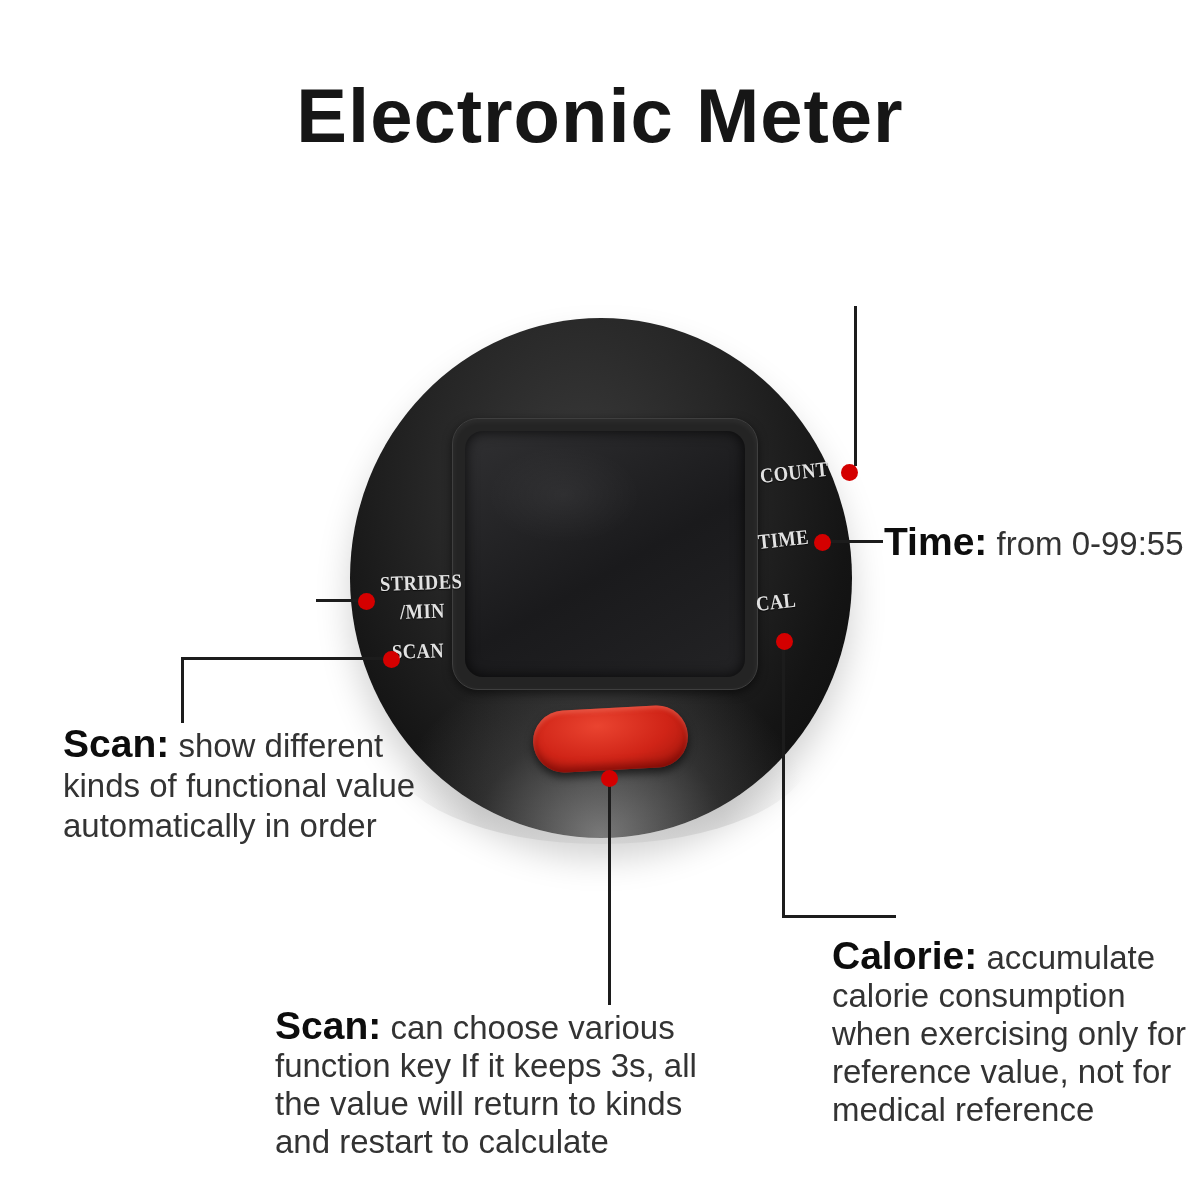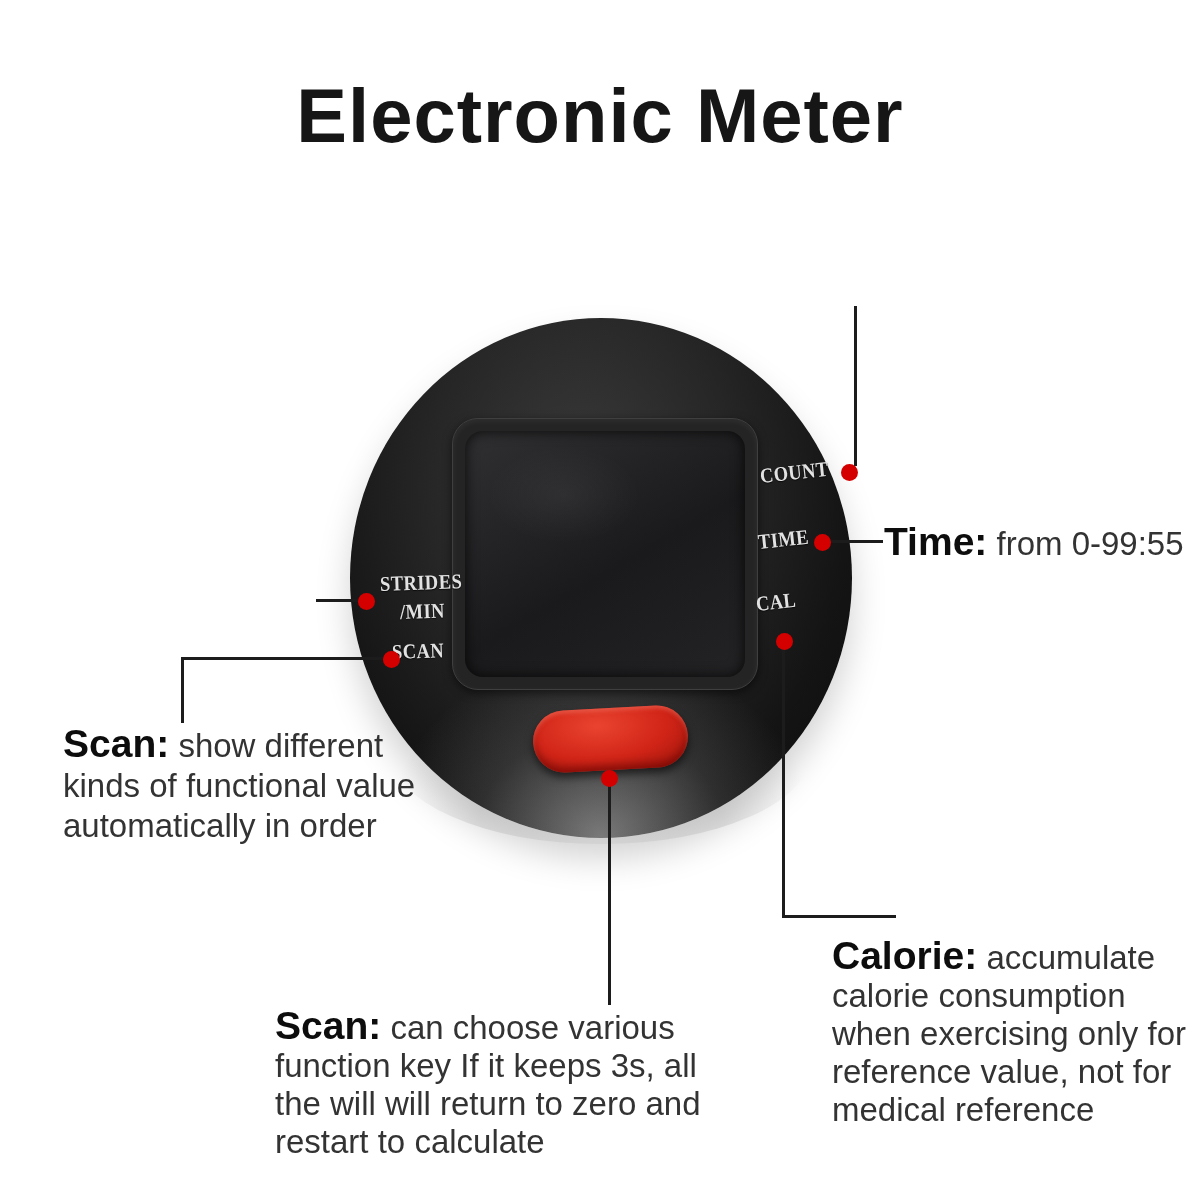--- a/index.html
+++ b/index.html
@@ -170,21 +170,21 @@
   <div class="ann ann-strides" style="left:55px; top:470px;">
   </div>
 
   <div class="ann ann-scan" style="left:30px; top:724px; width:375px;">
     <span class="ann-label">Scan:</span>
     <span class="ann-text">show different kinds of functional value automatically in order</span>
   </div>
 
   <div class="ann ann-mode" style="left:275px; top:1006px; width:440px;">
     <span class="ann-label">Scan:</span>
-    <span class="ann-text">can choose various function key If it keeps 3s, all the will will return to zero and restart to calculate</span>
+    <span class="ann-text">can choose various function key If it keeps 3s, all the value will return to kinds and restart to calculate</span>
   </div>
 
   <div class="ann ann-calorie" style="left:796px; top:936px; width:365px;margin-left:36px;">
     <span class="ann-label">Calorie:</span>
     <span class="ann-text">accumulate calorie consumption when exercising only for reference value, not for medical reference</span>
   </div>
 
 </div>
 
 </body></html>

